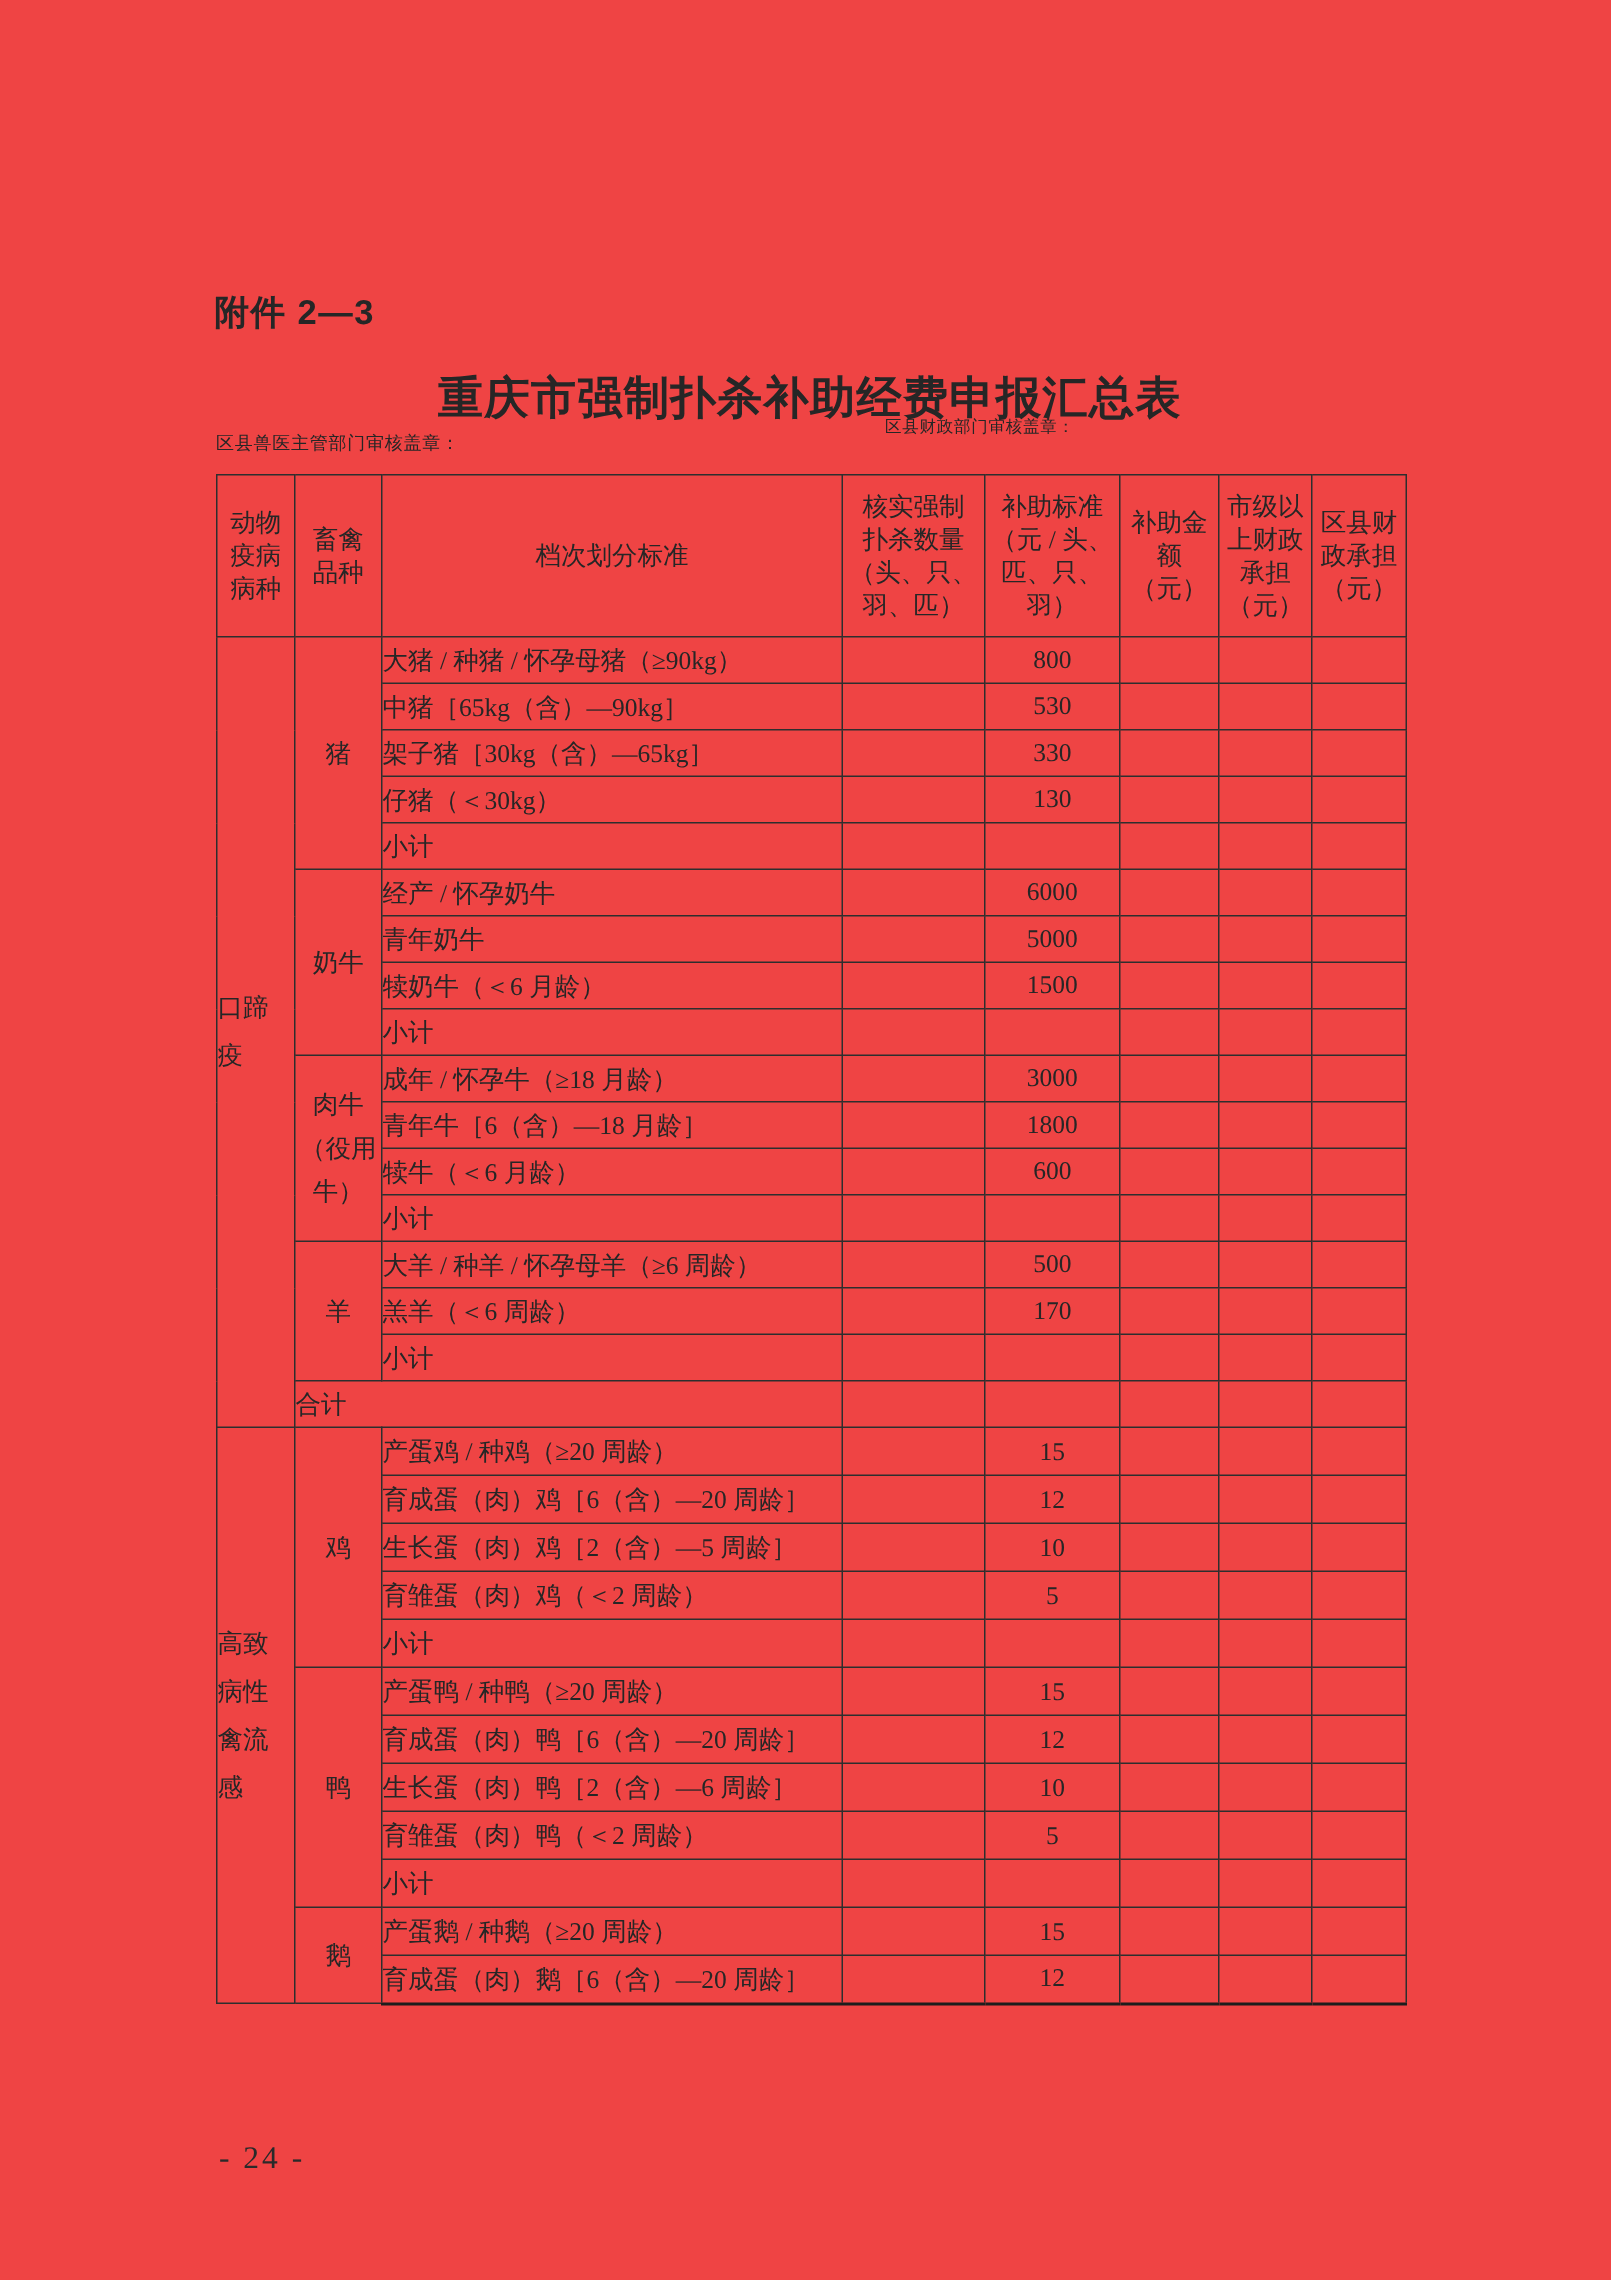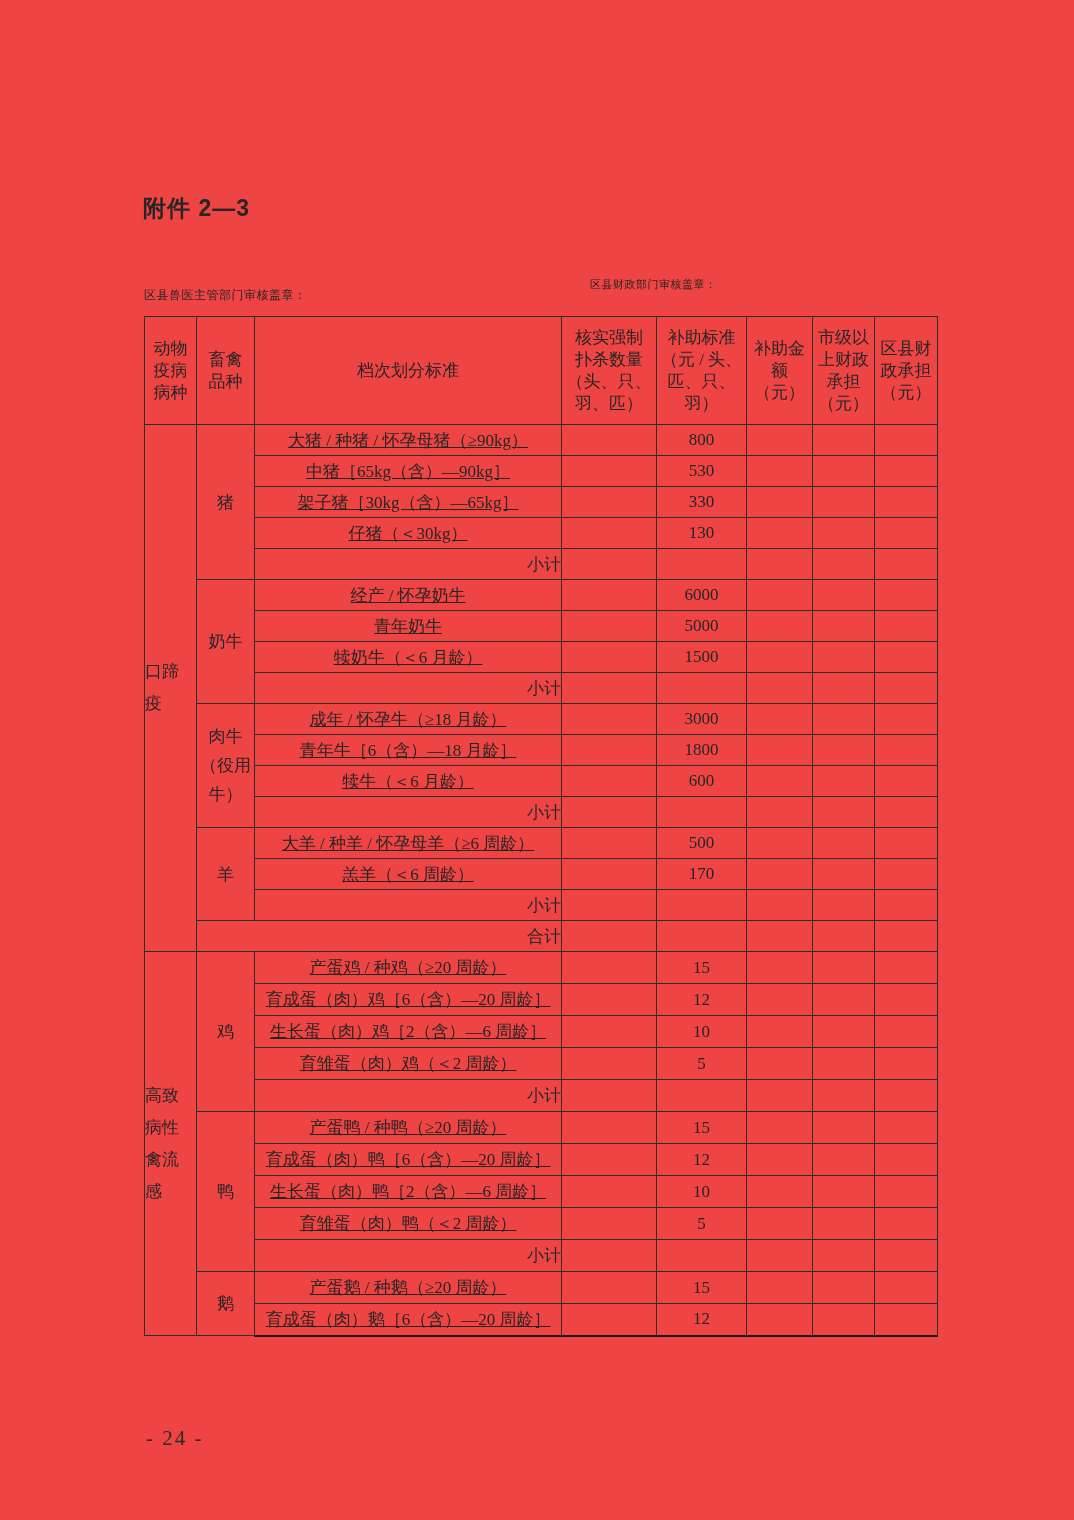--- a/index.html
+++ b/index.html
@@ -26,33 +26,34 @@
   table.grid th,table.grid td{
     border:1px solid #2e2e2e;padding:0;font-weight:normal;
     font-size:17px;vertical-align:middle;overflow:hidden;
   }
   tr.hdr{height:108px;}
   tr.fmd{height:31px;}
   tr.hpai{height:32px;}
   th.h{white-space:pre-line;text-align:center;line-height:22px;}
   td.disease{white-space:pre-line;text-align:left;line-height:32px;}
   td.breed{white-space:pre-line;text-align:center;line-height:29px;}
-  td.tier{text-align:center;padding-left:7px;padding-right:3px;text-decoration:underline;}
+  td.tier{text-align:left;padding-left:7px;padding-right:3px;}
   td.num{text-align:center;}
-  td.sub{text-align:right;}
+  td.sub{text-align:left;}
   tr.cut td{border-bottom:2.5px solid #1d1d1d;}
   .page-number{
     position:absolute;left:146px;top:1426px;font-size:21px;letter-spacing:2px;color:#2a2a2a;
   }
 </style>
 </head>
 <body>
 
 <div class="page">
   <div class="attachment">附件 2—3</div>
+  <h1 class="doc-title">重庆市强制扑杀补助经费申报汇总表</h1>
   <span class="seal-left">区县兽医主管部门审核盖章：</span>
   <span class="seal-right">区县财政部门审核盖章：</span>
 
   <table class="grid">
     <colgroup>
       <col style="width:52px">
         <col style="width:58px">
         <col style="width:307px">
         <col style="width:95px">
       <col style="width:90px">
@@ -250,21 +251,21 @@
     </tr>
     <tr class="hpai">
       <td class="tier">育成蛋（肉）鸡［6（含）—20 周龄］</td>
       <td></td>
       <td class="num">12</td>
       <td></td>
           <td></td>
           <td></td>
     </tr>
     <tr class="hpai">
-      <td class="tier">生长蛋（肉）鸡［2（含）—6 周龄］</td>
+      <td class="tier">生长蛋（肉）鸡［2（含）—5 周龄］</td>
       <td></td>
       <td class="num">10</td>
       <td></td>
           <td></td>
           <td></td>
     </tr>
     <tr class="hpai">
       <td class="tier">育雏蛋（肉）鸡（＜2 周龄）</td>
       <td></td>
       <td class="num">5</td>

